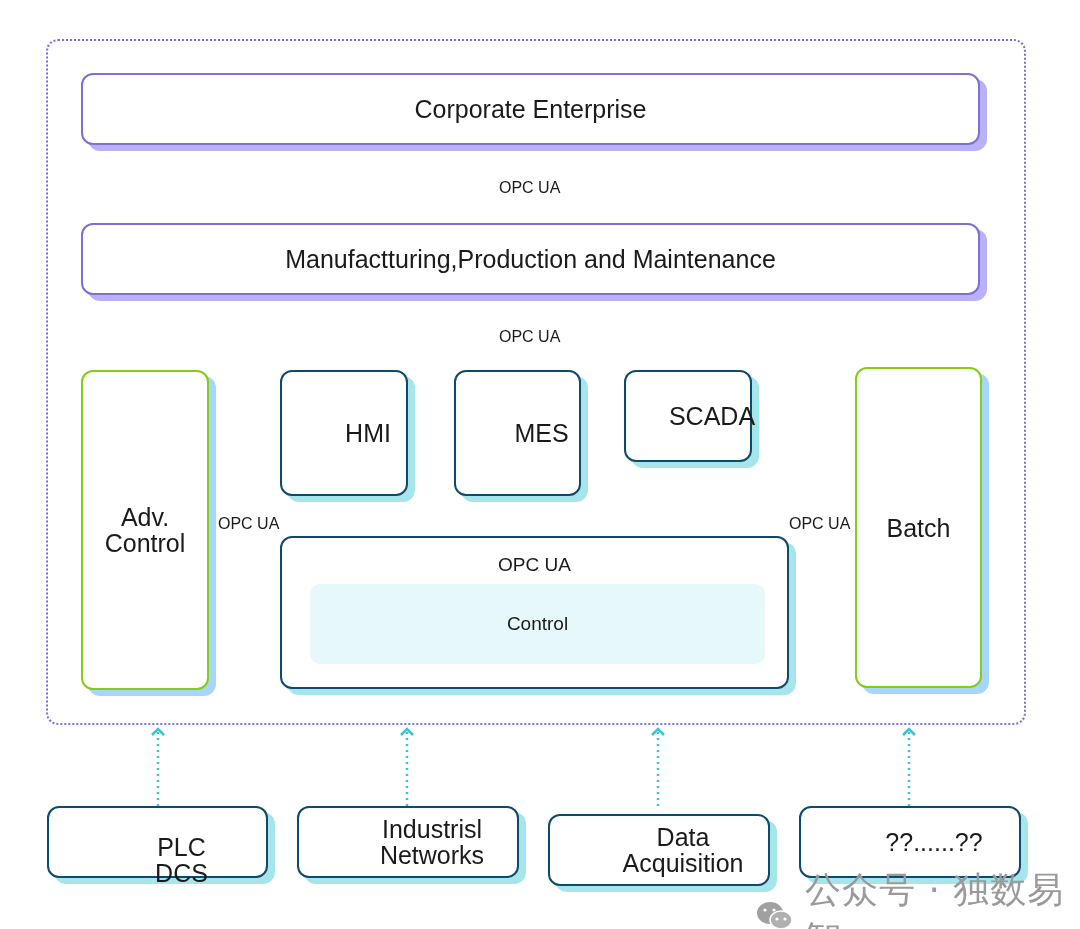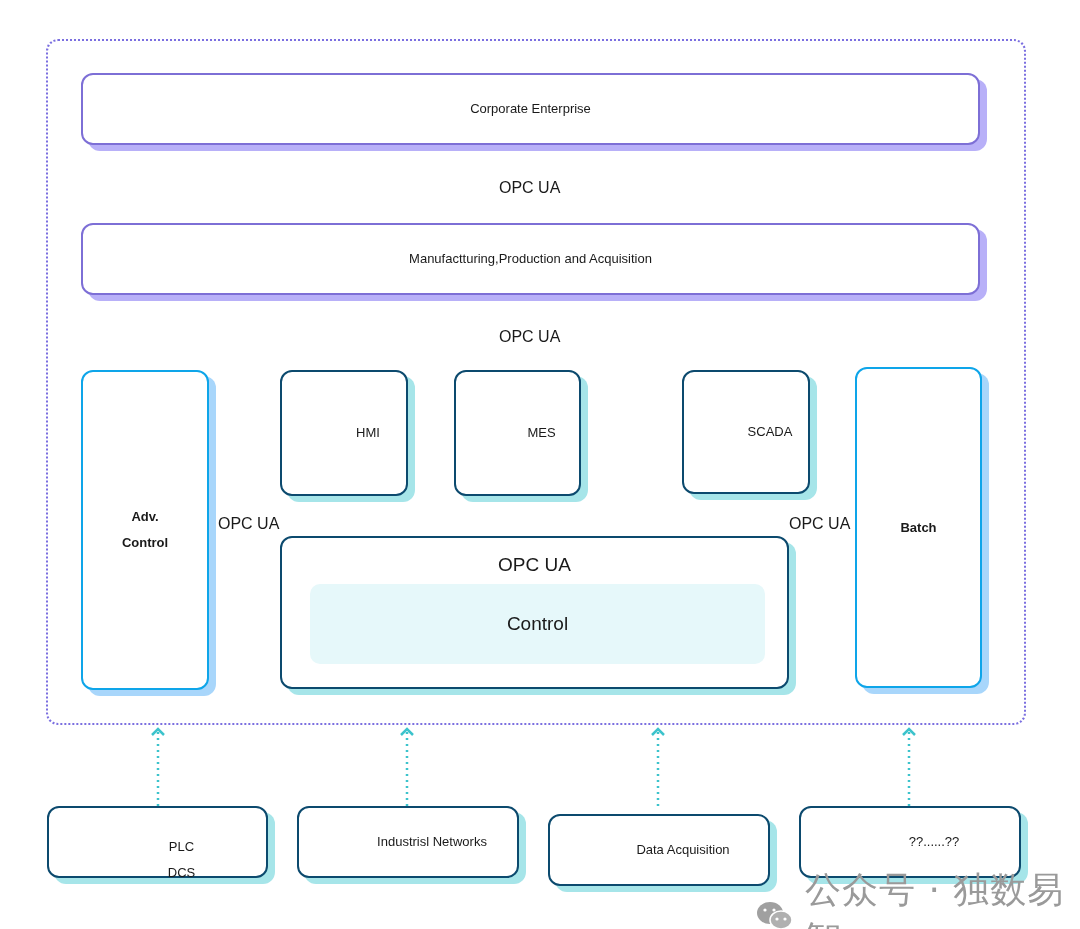--- a/index.html
+++ b/index.html
@@ -3,23 +3,23 @@
 <meta charset="utf-8">
 <style>
   html, body { margin: 0; padding: 0; background: #ffffff; }
   body { width: 1080px; height: 929px; position: relative; overflow: hidden;
          font-family: "Liberation Sans", "DejaVu Sans", sans-serif; color: #1a1a1a; }
   .frame { position: absolute; left: 46px; top: 39px; width: 980px; height: 686px;
            border: 2px dotted #7b6fe0; border-radius: 12px; box-sizing: border-box; }
   .box { position: absolute; box-sizing: border-box; background: #fff; border-radius: 12px;
          display: flex; align-items: center; justify-content: center; text-align: center; }
   .purple { border: 2px solid #7d6fd6; box-shadow: 7px 6px 0 0 #b8b0f8; }
-  .blue { border: 2px solid #0ea5e9; box-shadow: 7px 6px 0 0 #a8d6fb; font-weight: bold; }
+  .blue { border: 2px solid #84cc16; box-shadow: 7px 6px 0 0 #a8d6fb; }
   .teal { border: 2px solid #0c4a6e; box-shadow: 7px 6px 0 0 #a6e5e9; padding-left: 48px; }
-  .label { font-size: 13px; line-height: 26px; }
+  .label { font-size: 25px; line-height: 26px; }
   .opc { position: absolute; font-size: 16px; line-height: 20px; color: #1a1a1a; white-space: nowrap; }
   .inner { position: absolute; left: 28px; right: 22px; top: 46px; height: 80px;
            background: #e6f8fa; border-radius: 10px; display: flex; align-items: center; justify-content: center; }
   .inner-label { font-size: 19px; }
   .inner-opc { position: absolute; left: 0; right: 0; top: 16px; font-size: 19px; text-align: center; }
   svg.arrows { position: absolute; left: 0; top: 0; width: 1080px; height: 929px; pointer-events: none; }
   .watermark { position: absolute; left: 755px; top: 866px; display: flex; align-items: center;
                font-size: 36px; color: #9a9a9a; font-family: "DejaVu Sans", sans-serif; letter-spacing: 1px; }
   .wm-icon { width: 40px; height: 32px; margin-right: 10px; position: relative; }
 </style>
@@ -28,39 +28,39 @@
 
 <div class="frame"></div>
 
 <div class="box purple" style="left:81px; top:73px; width:899px; height:72px;">
   <span class="label">Corporate Enterprise</span>
 </div>
 
 <div class="opc" style="left:499px; top:178px;">OPC UA</div>
 
 <div class="box purple" style="left:81px; top:223px; width:899px; height:72px;">
-  <span class="label">Manufactturing,Production and Acquisition</span>
+  <span class="label">Manufactturing,Production and Maintenance</span>
 </div>
 
 <div class="opc" style="left:499px; top:327px;">OPC UA</div>
 
 <div class="box blue" style="left:81px; top:370px; width:128px; height:320px;">
   <span class="label" style="white-space:pre-line;">Adv.
 Control</span>
 </div>
 
 <div class="box teal" style="left:280px; top:370px; width:128px; height:126px;">
   <span class="label">HMI</span>
 </div>
 
 <div class="box teal" style="left:454px; top:370px; width:127px; height:126px;">
   <span class="label">MES</span>
 </div>
 
-<div class="box teal" style="left:682px; top:370px; width:128px; height:124px;">
+<div class="box teal" style="left:624px; top:370px; width:128px; height:92px;">
   <span class="label">SCADA</span>
 </div>
 
 <div class="box blue" style="left:855px; top:367px; width:127px; height:321px;">
   <span class="label">Batch</span>
 </div>
 
 <div class="opc" style="left:218px; top:514px;">OPC UA</div>
 <div class="opc" style="left:789px; top:514px;">OPC UA</div>
 

